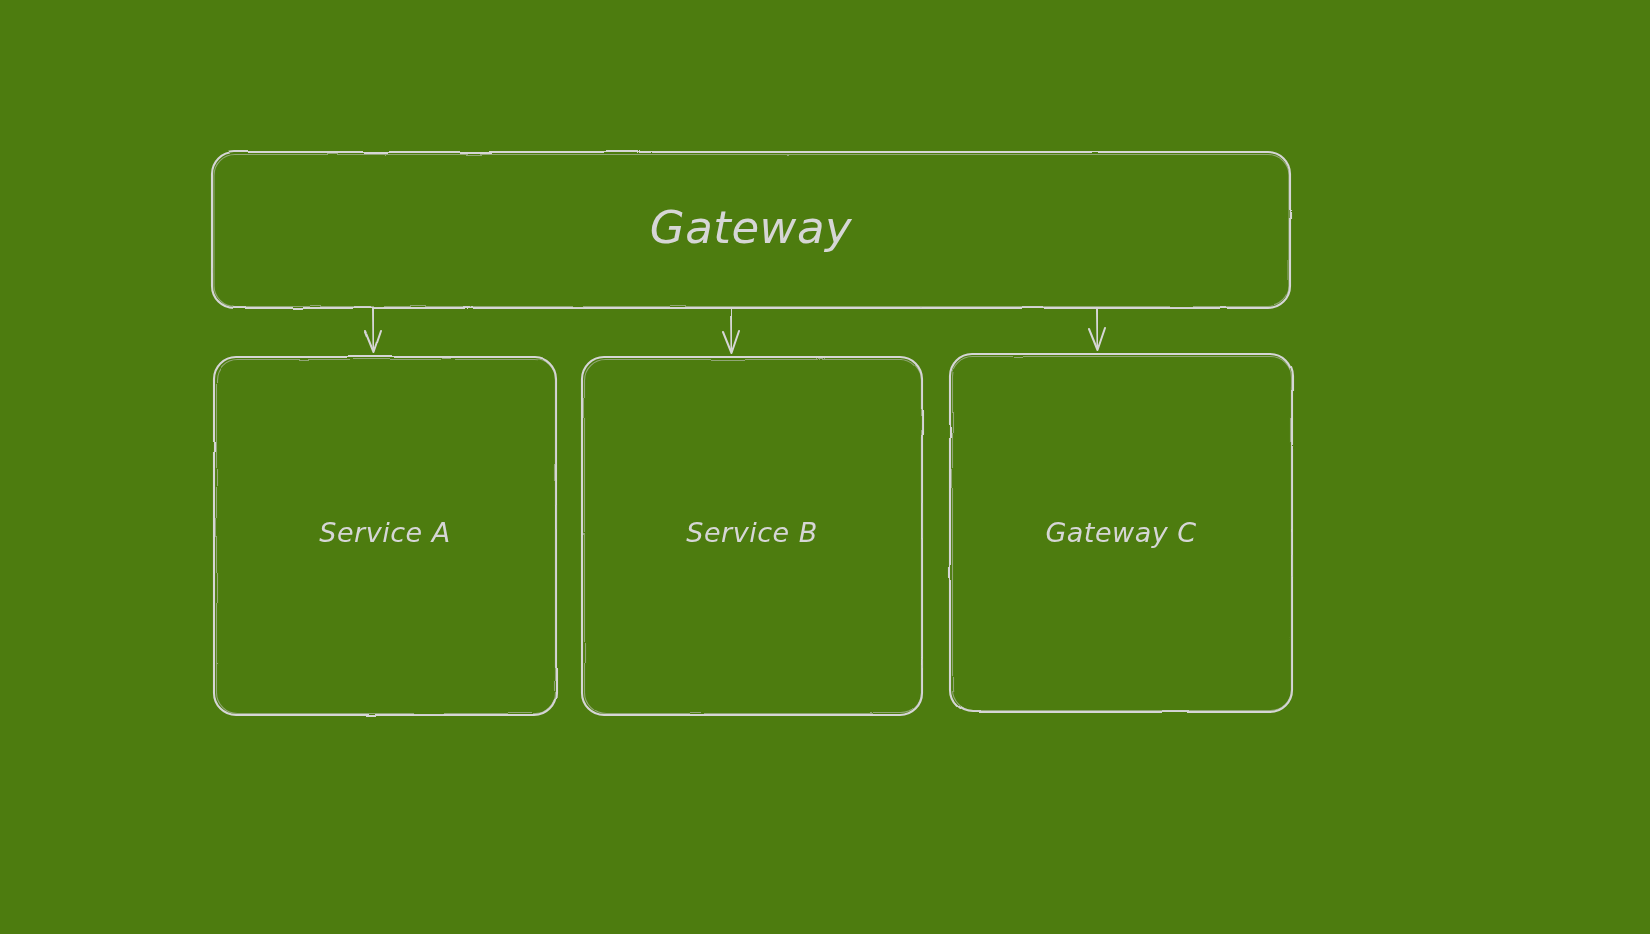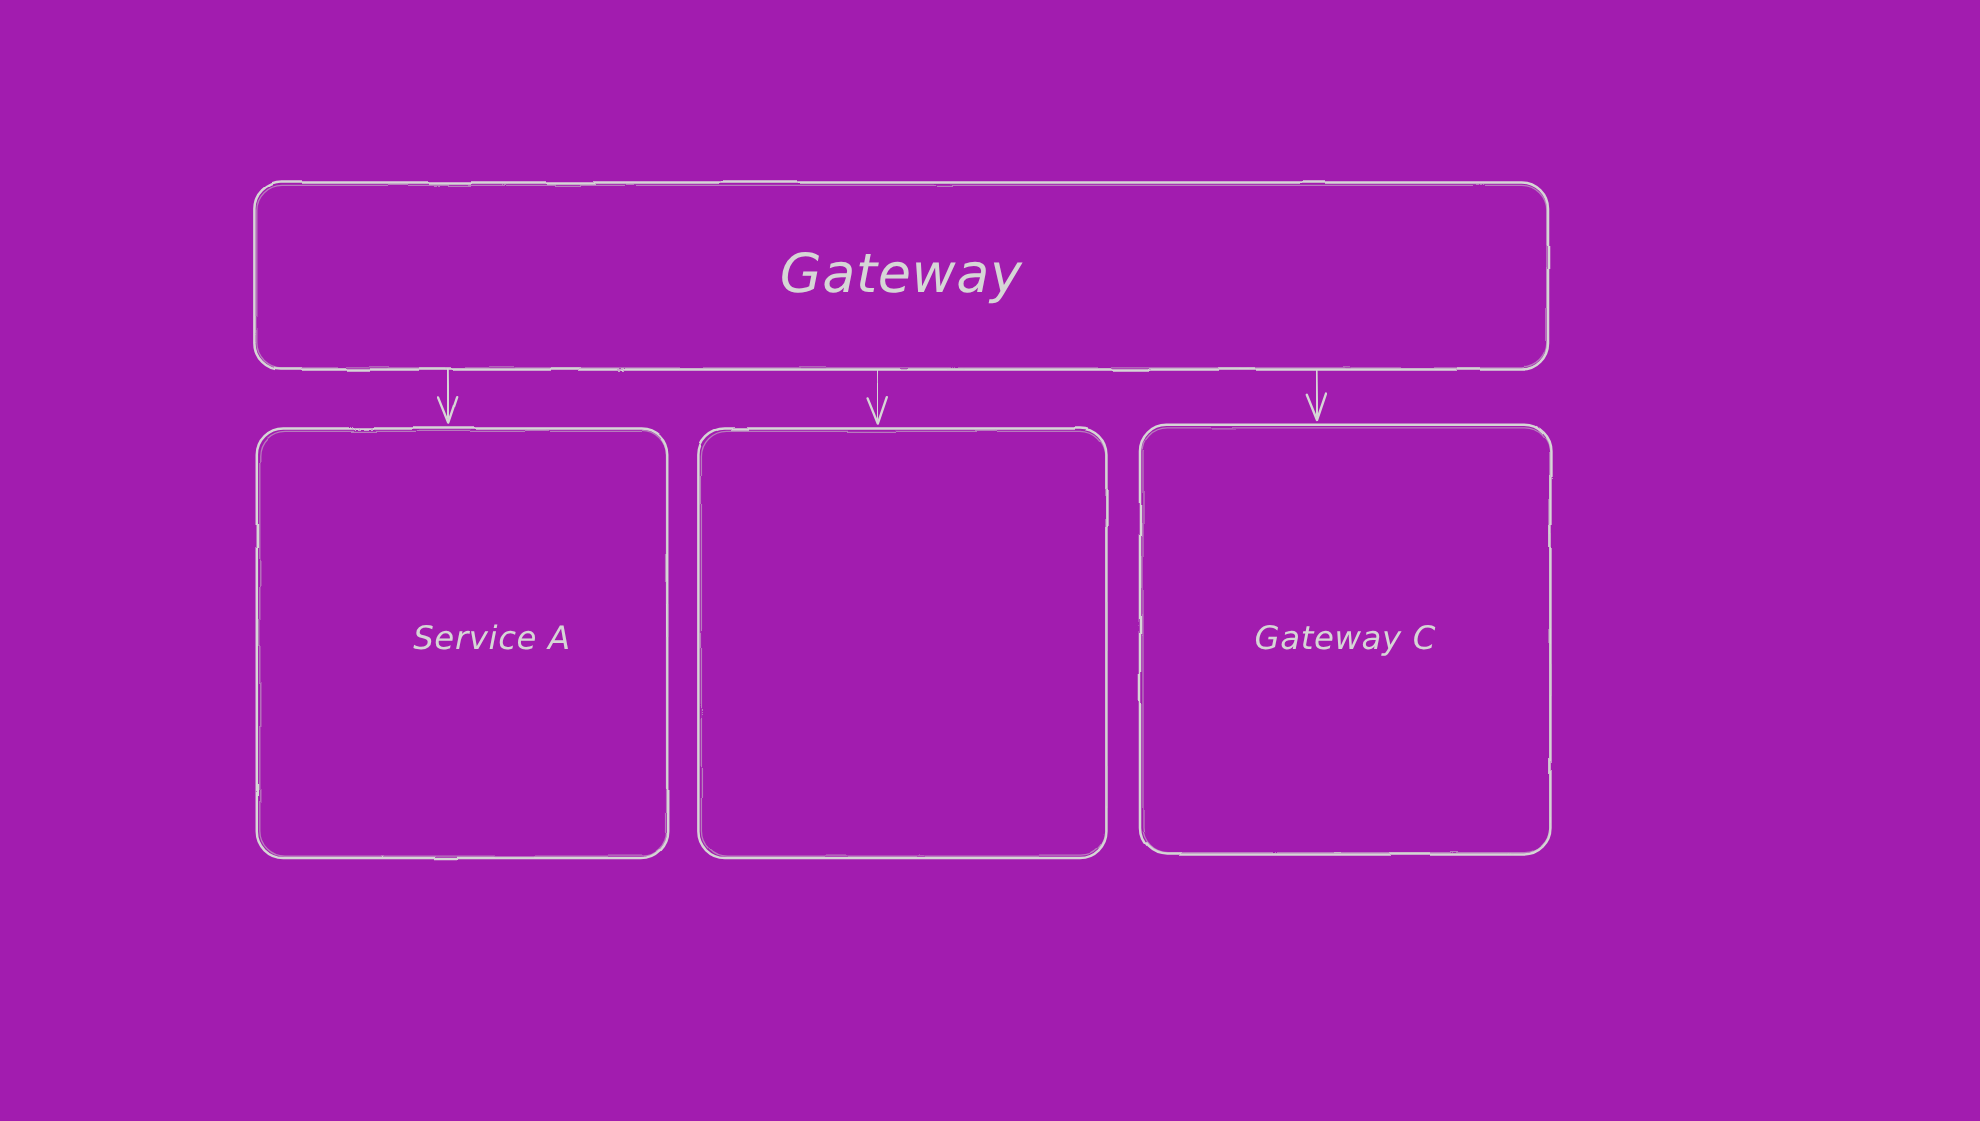--- a/index.html
+++ b/index.html
@@ -10,21 +10,21 @@
   body {
     width: 1650px;
     height: 934px;
     overflow: hidden;
     font-family: "DejaVu Sans", sans-serif;
   }
   #canvas {
     position: relative;
     width: 1650px;
     height: 934px;
-    background: #a21caf;
+    background: #4d7c0f;
   }
   #diagram-svg {
     position: absolute;
     left: 0;
     top: 0;
     width: 1650px;
     height: 934px;
   }
   .node-label {
     position: absolute;
@@ -94,18 +94,19 @@
     </g>
 
     <g>
       <path d="M 1097 309 L 1097.5 346" fill="none" stroke="#d6d6d6" stroke-width="2" stroke-linecap="round" filter="url(#roughen)"></path>
       <path d="M 1089 329 L 1097.5 350 L 1105 328" fill="none" stroke="#d6d6d6" stroke-width="2" stroke-linecap="round" stroke-linejoin="round" filter="url(#roughen)"></path>
     </g>
   </svg>
 
   <div class="node-label gateway-label" style="left:212px; top:205px; width:1078px;">Gateway</div>
 
-  <div class="node-label service-label" style="left:214px; top:519px; width:342px;margin-left:25px;">Service A</div>
+  <div class="node-label service-label" style="left:214px; top:519px; width:342px;">Service A</div>
 
+  <div class="node-label service-label" style="left:582px; top:519px; width:340px;">Service B</div>
 
   <div class="node-label service-label" style="left:950px; top:519px; width:342px;">Gateway C</div>
 
 </div>
 
 </body></html>

